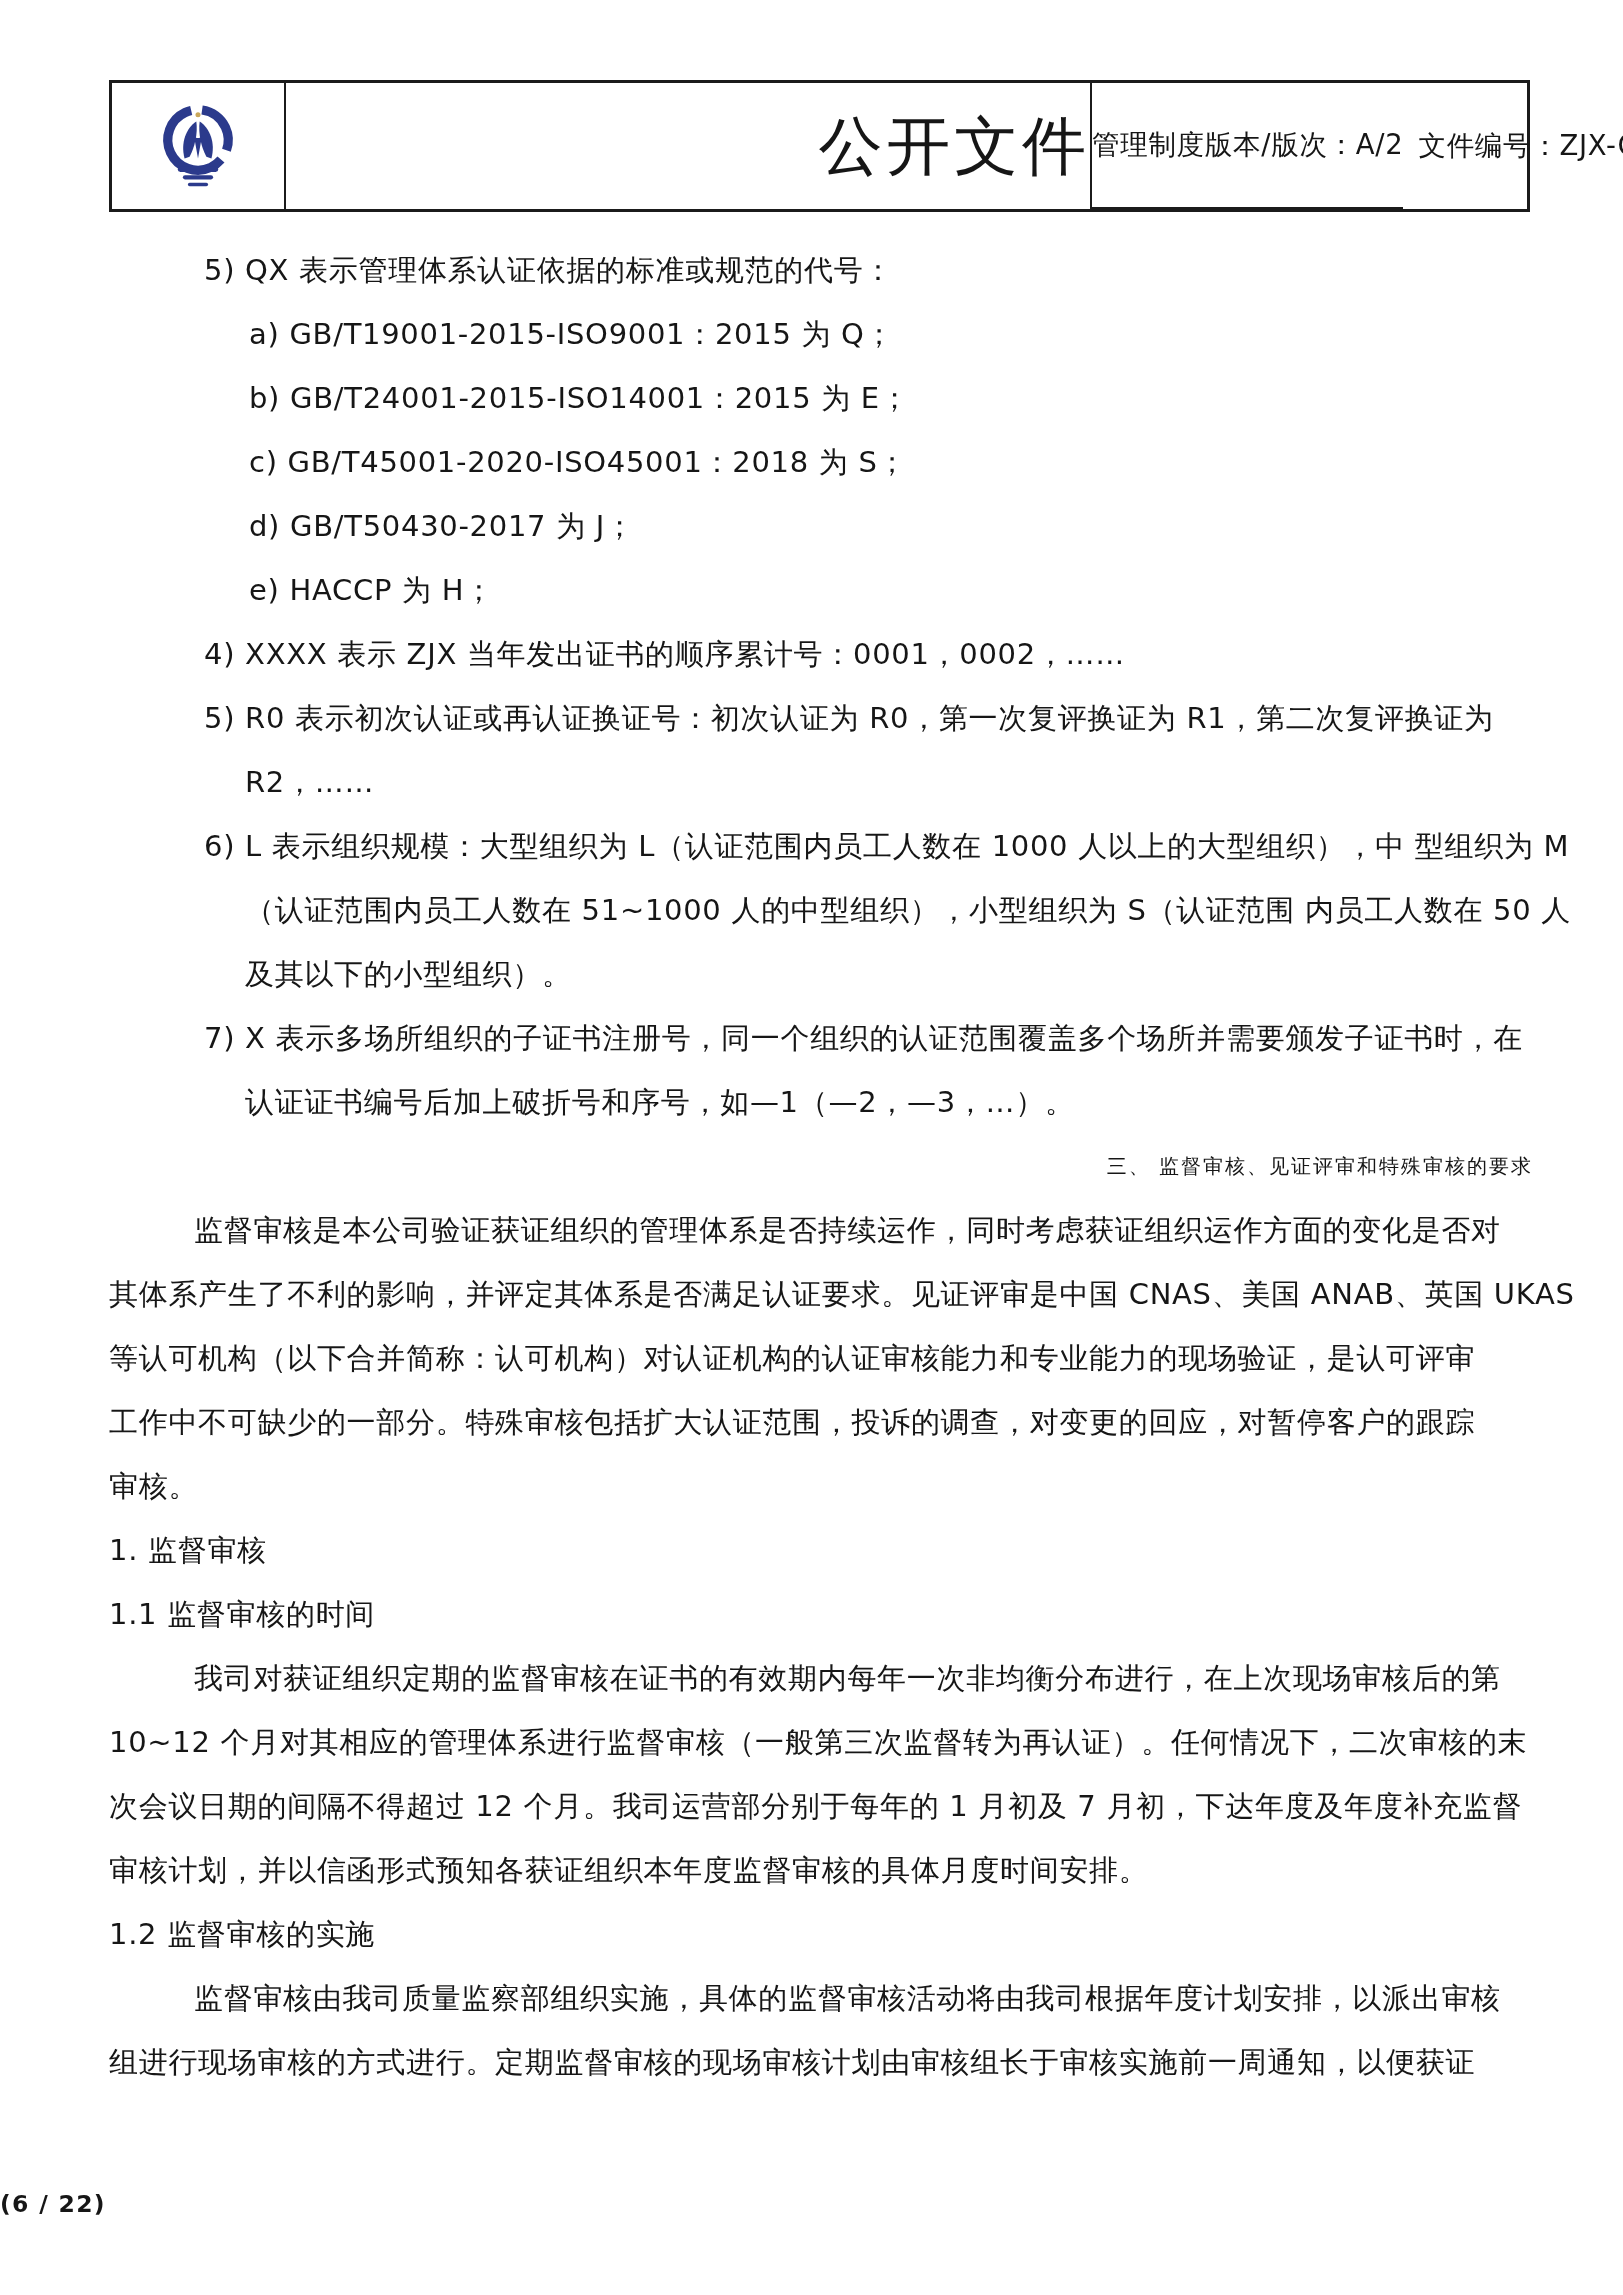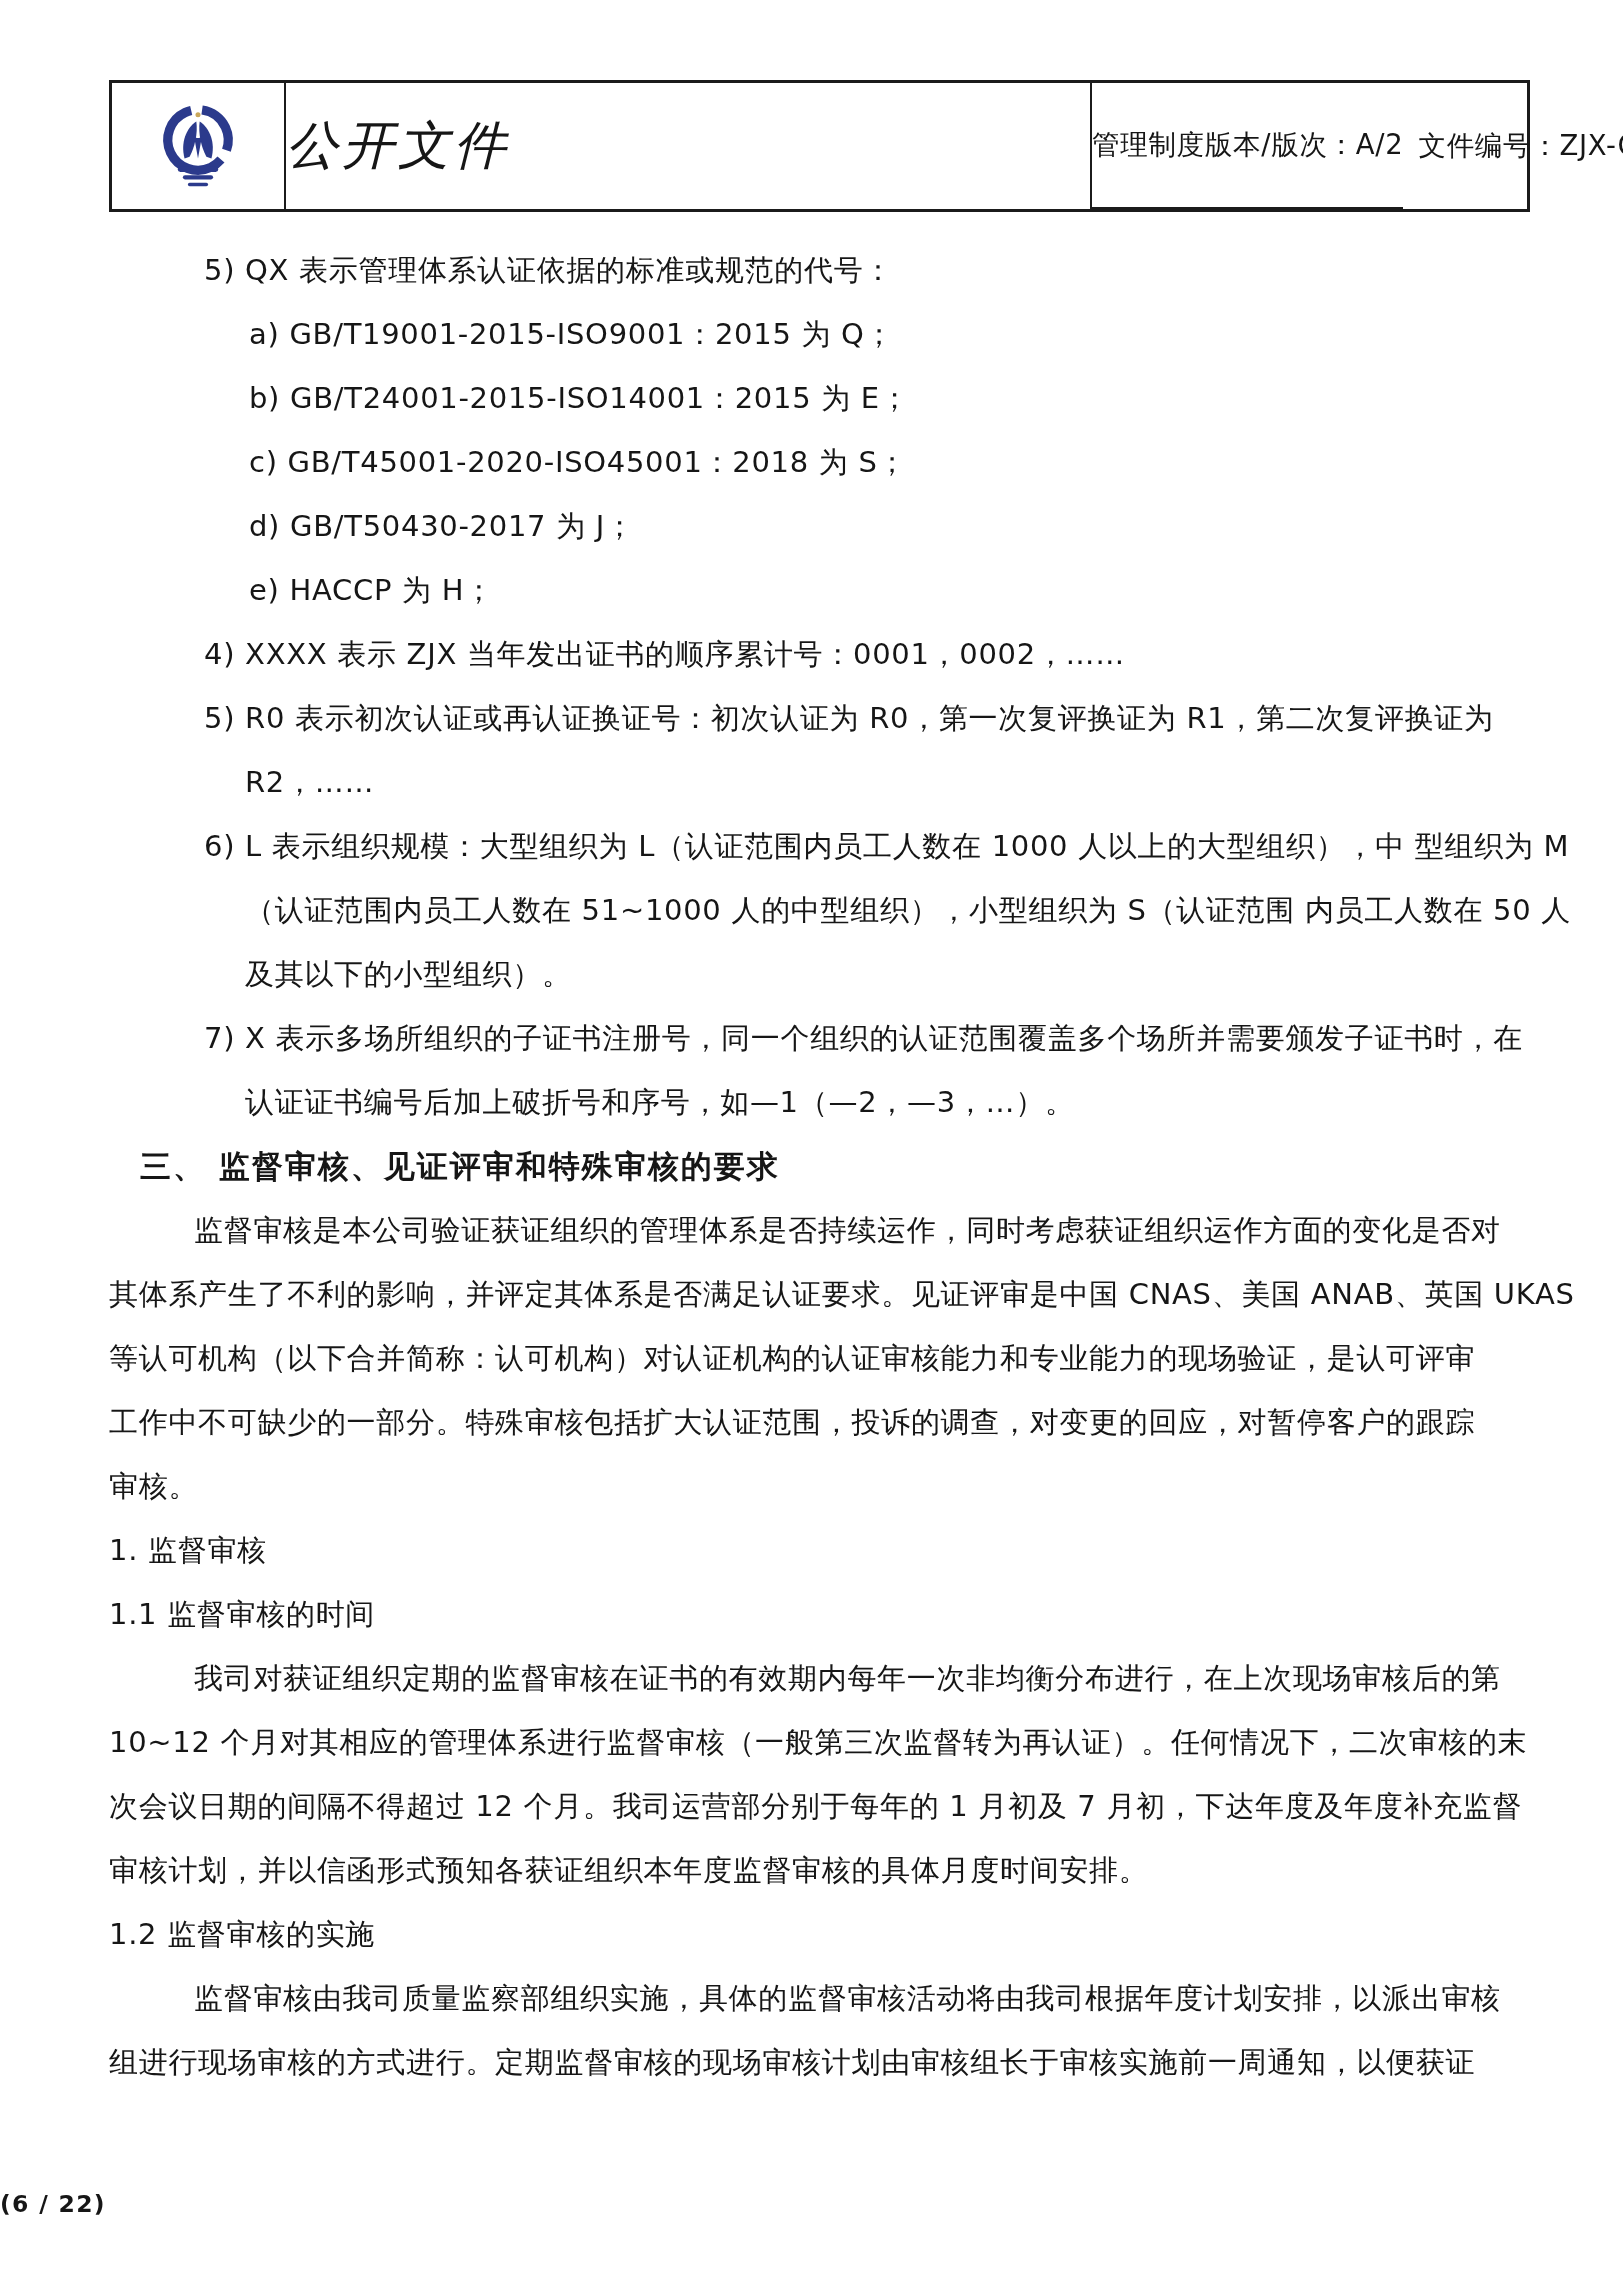--- a/index.html
+++ b/index.html
@@ -17,24 +17,23 @@
     display:flex;box-sizing:border-box;
     border:3.9px solid #1b1b1b;
   }
   .logo-cell{
     width:174px;flex:0 0 174px;
     border-right:2.6px solid #1b1b1b;
     display:flex;align-items:center;justify-content:center;
     box-sizing:border-box;
   }
   .title-cell{
-    flex:1;display:flex;align-items:center;justify-content:flex-start;
-    font-size:52px;letter-spacing:3.9px;font-weight:400;
+    flex:1;display:flex;align-items:center;justify-content:flex-end;
+    font-size:64px;letter-spacing:3.9px;font-weight:400;
     box-sizing:border-box;
-    font-style:italic;
   }
   .info-cell{
     width:437px;flex:0 0 437px;
     border-left:2.6px solid #1b1b1b;
     display:flex;flex-direction:row;box-sizing:border-box;
   }
   .info-row{
     flex:1;display:flex;align-items:center;justify-content:center;
     font-size:27.5px;letter-spacing:0.7px;
     border-bottom:2.6px solid #1b1b1b;box-sizing:border-box;
@@ -48,21 +47,21 @@
   .line{
     height:64px;line-height:64px;
     font-size:29px;letter-spacing:0.7px;
     white-space:nowrap;
   }
   .line-item{padding-left:95px;}
   .line-sub{padding-left:140px;}
   .line-cont{padding-left:136px;}
   .line-pind{padding-left:85px;}
   .line-plain{padding-left:0;}
-  .line-heading{padding-left:31px;font-weight:bold;font-size:31px;letter-spacing:2px;}
+  .line-heading{padding-left:31px;font-weight:normal;font-size:20px;letter-spacing:2px;text-align:right;}
   
   .footer{
     position:absolute;left:0;top:2190px;width:100%;
     font-size:23.5px;font-weight:bold;letter-spacing:1.3px;
   }
 </style>
 </head>
 <body>
 
 <div class="page">

